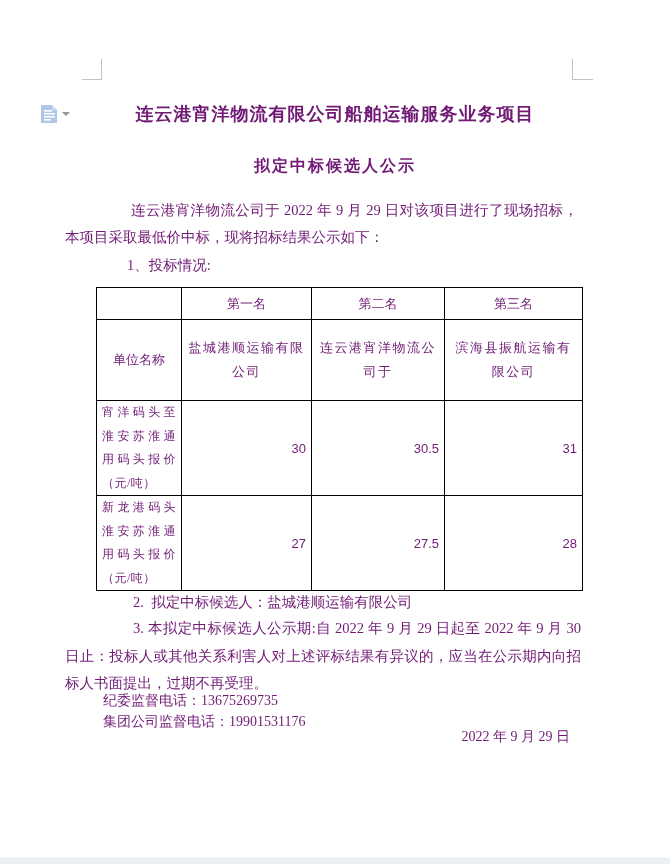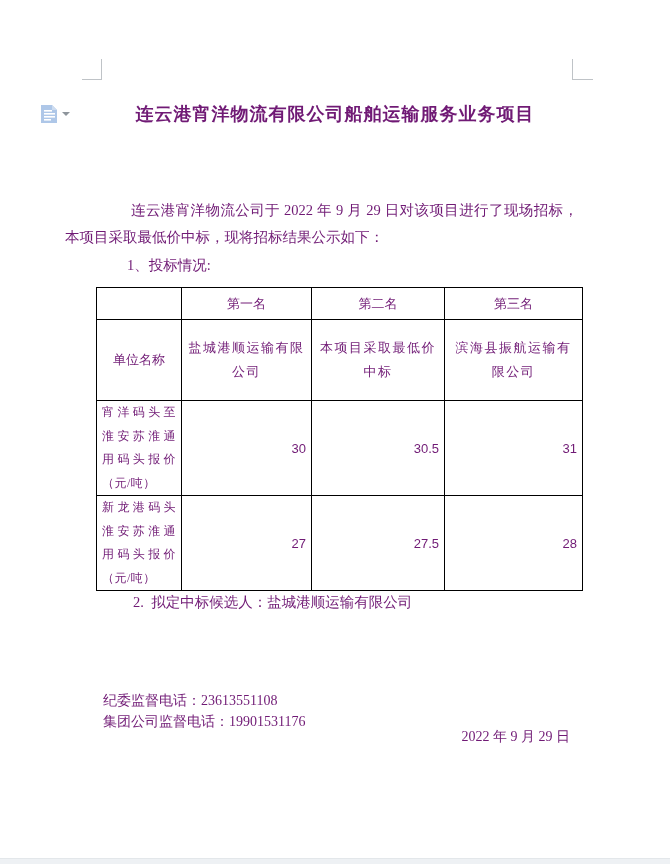--- a/index.html
+++ b/index.html
@@ -73,20 +73,21 @@
         <rect x="4" y="6" width="8" height="1.6" fill="#ffffff"></rect>
         <rect x="4" y="9" width="11" height="1.6" fill="#ffffff"></rect>
         <rect x="4" y="12" width="11" height="1.6" fill="#ffffff"></rect>
         <rect x="4" y="15" width="7" height="1.6" fill="#ffffff"></rect>
       </svg>
     </span>
     <span class="caret"></span>
   </div>
 
   <div class="page-title t">连云港宵洋物流有限公司船舶运输服务业务项目</div>
+  <div class="page-subtitle t">拟定中标候选人公示</div>
 
   <div class="intro t">连云港宵洋物流公司于 2022 年 9 月 29 日对该项目进行了现场招标，本项目采取最低价中标，现将招标结果公示如下：</div>
 
   <div class="sec1 t">1、投标情况:</div>
 
   <table class="bid">
     <colgroup>
       <col class="col-label">
         <col class="col-1">
         <col class="col-2">
@@ -95,42 +96,43 @@
     <tbody>
       <tr class="hdr">
         <td class="center t"></td>
         <td class="center t">第一名</td>
         <td class="center t">第二名</td>
         <td class="center t">第三名</td>
       </tr>
       <tr class="r-units">
         <td class="center t">单位名称</td>
         <td class="company t">盐城港顺运输有限公司</td>
-        <td class="company t">本项目采取最低价中标</td>
+        <td class="company t">连云港宵洋物流公司于</td>
         <td class="company t">滨海县振航运输有限公司</td>
       </tr>
       <tr class="r-price">
         <td class="rowlabel t">宵洋码头至淮安苏淮通用码头报价（元/吨）</td>
         <td class="num t">30</td>
         <td class="num t">30.5</td>
         <td class="num t">31</td>
       </tr>
       <tr class="r-price2">
         <td class="rowlabel t">新龙港码头淮安苏淮通用码头报价（元/吨）</td>
         <td class="num t">27</td>
         <td class="num t">27.5</td>
         <td class="num t">28</td>
       </tr>
     </tbody>
   </table>
 
   <div class="item2 t">2.  拟定中标候选人：盐城港顺运输有限公司</div>
+  <div class="item3 t">3. 本拟定中标候选人公示期:自 2022 年 9 月 29 日起至 2022 年 9 月 30 日止：投标人或其他关系利害人对上述评标结果有异议的，应当在公示期内向招标人书面提出，过期不再受理。</div>
 
   <div class="phones">
-    <div class="t">纪委监督电话：23613551108</div>
+    <div class="t">纪委监督电话：13675269735</div>
     <div class="t">集团公司监督电话：19901531176</div>
   </div>
 
   <div class="signature">
     <div class="t">2022 年 9 月 29 日</div>
   </div>
 
   <div class="bottom-bar"></div>
 
 </div>

